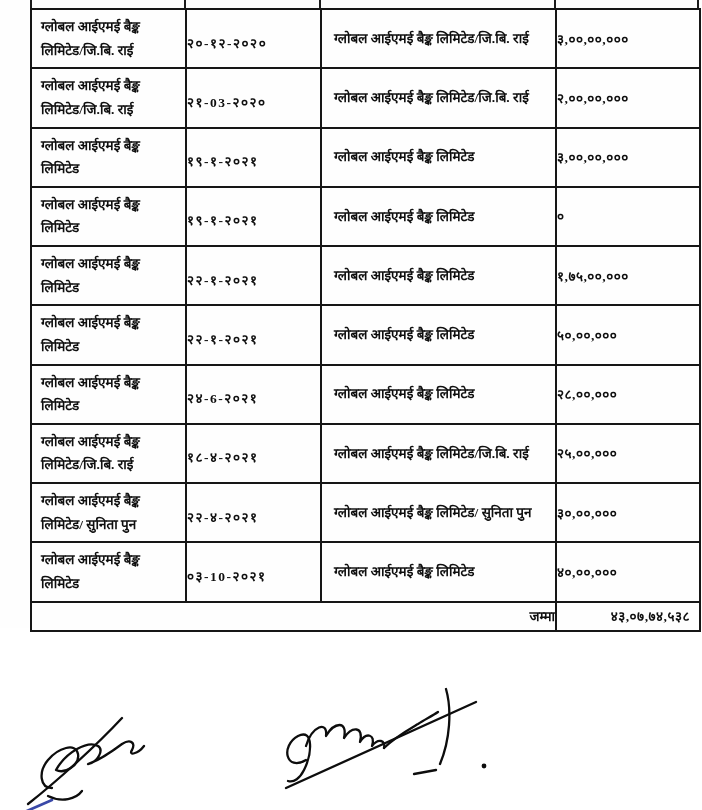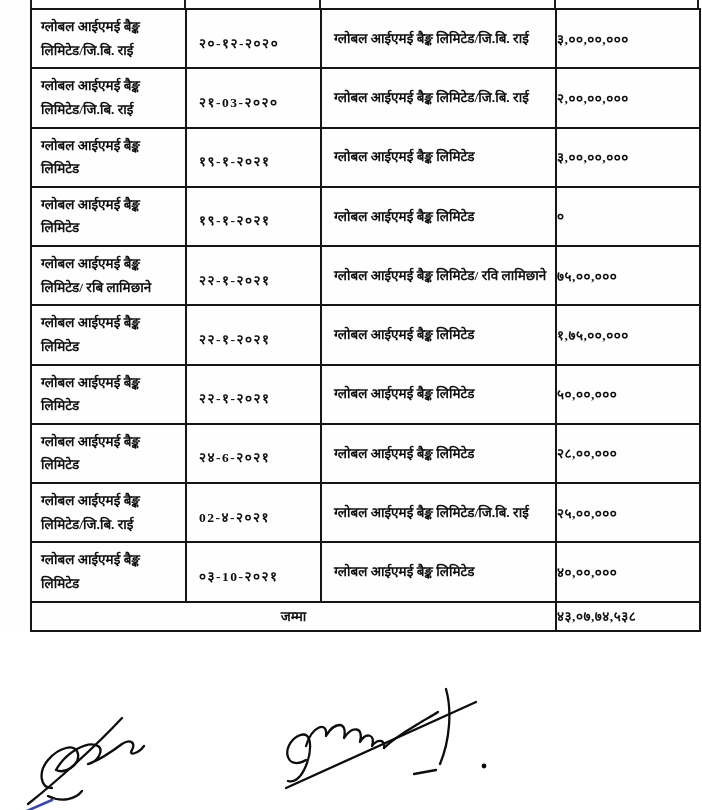--- a/index.html
+++ b/index.html
@@ -22,26 +22,26 @@
   }
   table.txn td {
     border:2px solid #161616;
     font-weight:bold;
     font-size:13.5px;
     vertical-align:middle;
     background:#fefefe;
   }
   tr.data-row { height:55px; }
   td.c-payer  { padding:5px 6px 5px 9px; line-height:1.75; }
-  td.c-date   { vertical-align:top; padding:8px 4px 0 12px; font-size:14.5px; letter-spacing:1.5px; }
+  td.c-date   { vertical-align:top; padding:8px 4px 0 0; font-size:14.5px; letter-spacing:1.5px; }
   td.c-payee  { padding:5px 8px 5px 12px; line-height:1.75; }
   td.c-amount { text-align:left; padding-right:9px; letter-spacing:0.5px; }
   tr.summary-row { height:29px; }
-  td.c-sum-label { text-align:center; font-size:14px; }
-  td.c-sum-amount { padding-right:9px; letter-spacing:0.5px; }
+  td.c-sum-label { text-align:right; font-size:14px; }
+  td.c-sum-amount { text-align:right; padding-right:9px; letter-spacing:0.5px; }
 
   .sig { position:absolute; }
   .sig svg { display:block; overflow:visible; }
   .sig path, .sig line { fill:none; stroke:#0d0d0d; stroke-width:2.3; stroke-linecap:round; stroke-linejoin:round; }
   .sig .blue-stroke { stroke:#3a49a8; stroke-width:2.6; }
   .sig .dot { fill:#0d0d0d; stroke:none; }
 </style>
 </head>
 <body>
 
@@ -79,48 +79,48 @@
       <td class="c-payee">ग्लोबल आईएमई बैङ्क लिमिटेड</td>
       <td class="c-amount">३,००,००,०००</td>
     </tr>
         <tr class="data-row">
       <td class="c-payer">ग्लोबल आईएमई बैङ्क लिमिटेड</td>
       <td class="c-date">१९-१-२०२१</td>
       <td class="c-payee">ग्लोबल आईएमई बैङ्क लिमिटेड</td>
       <td class="c-amount">०</td>
     </tr>
         <tr class="data-row">
-      <td class="c-payer">ग्लोबल आईएमई बैङ्क लिमिटेड/ रबि लामिछाने</td>
-      <td class="c-date">२२-१-२०२१</td>
-      <td class="c-payee">ग्लोबल आईएमई बैङ्क लिमिटेड/ रवि लामिछाने</td>
-      <td class="c-amount">७५,००,०००</td>
-    </tr>
-        <tr class="data-row">
       <td class="c-payer">ग्लोबल आईएमई बैङ्क लिमिटेड</td>
       <td class="c-date">२२-१-२०२१</td>
       <td class="c-payee">ग्लोबल आईएमई बैङ्क लिमिटेड</td>
       <td class="c-amount">१,७५,००,०००</td>
     </tr>
         <tr class="data-row">
       <td class="c-payer">ग्लोबल आईएमई बैङ्क लिमिटेड</td>
       <td class="c-date">२२-१-२०२१</td>
       <td class="c-payee">ग्लोबल आईएमई बैङ्क लिमिटेड</td>
       <td class="c-amount">५०,००,०००</td>
     </tr>
         <tr class="data-row">
       <td class="c-payer">ग्लोबल आईएमई बैङ्क लिमिटेड</td>
       <td class="c-date">२४-6-२०२१</td>
       <td class="c-payee">ग्लोबल आईएमई बैङ्क लिमिटेड</td>
       <td class="c-amount">२८,००,०००</td>
     </tr>
         <tr class="data-row">
       <td class="c-payer">ग्लोबल आईएमई बैङ्क लिमिटेड/जि.बि. राई</td>
-      <td class="c-date">02-४-२०२१</td>
+      <td class="c-date">१८-४-२०२१</td>
       <td class="c-payee">ग्लोबल आईएमई बैङ्क लिमिटेड/जि.बि. राई</td>
       <td class="c-amount">२५,००,०००</td>
+    </tr>
+        <tr class="data-row">
+      <td class="c-payer">ग्लोबल आईएमई बैङ्क लिमिटेड/ सुनिता पुन</td>
+      <td class="c-date">२२-४-२०२१</td>
+      <td class="c-payee">ग्लोबल आईएमई बैङ्क लिमिटेड/ सुनिता पुन</td>
+      <td class="c-amount">३०,००,०००</td>
     </tr>
         <tr class="data-row">
       <td class="c-payer">ग्लोबल आईएमई बैङ्क लिमिटेड</td>
       <td class="c-date">०३-10-२०२१</td>
       <td class="c-payee">ग्लोबल आईएमई बैङ्क लिमिटेड</td>
       <td class="c-amount">४०,००,०००</td>
     </tr>
       </tbody>
     <tfoot>
       <tr class="summary-row">

